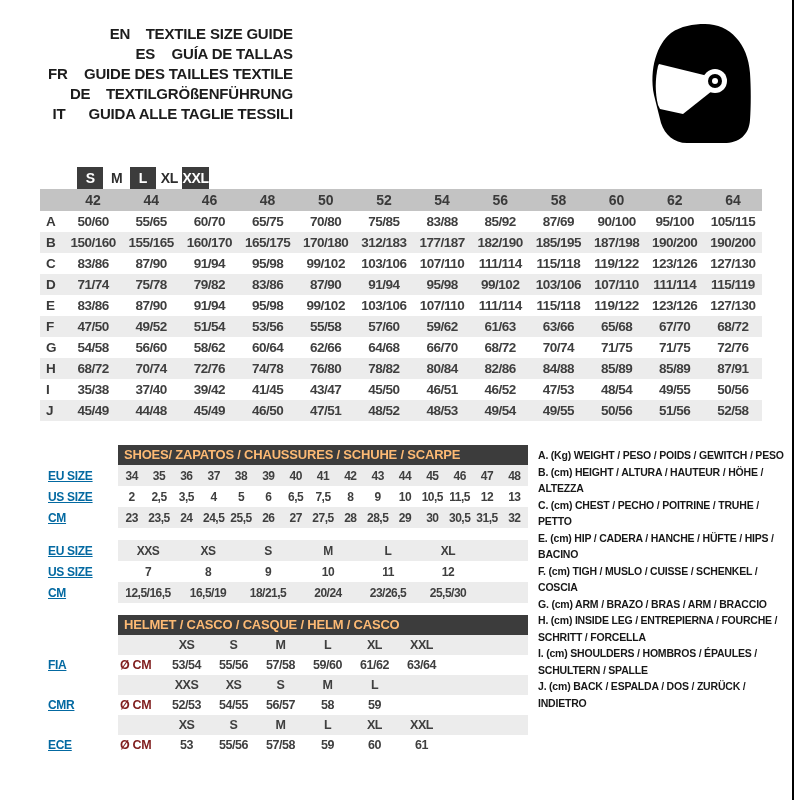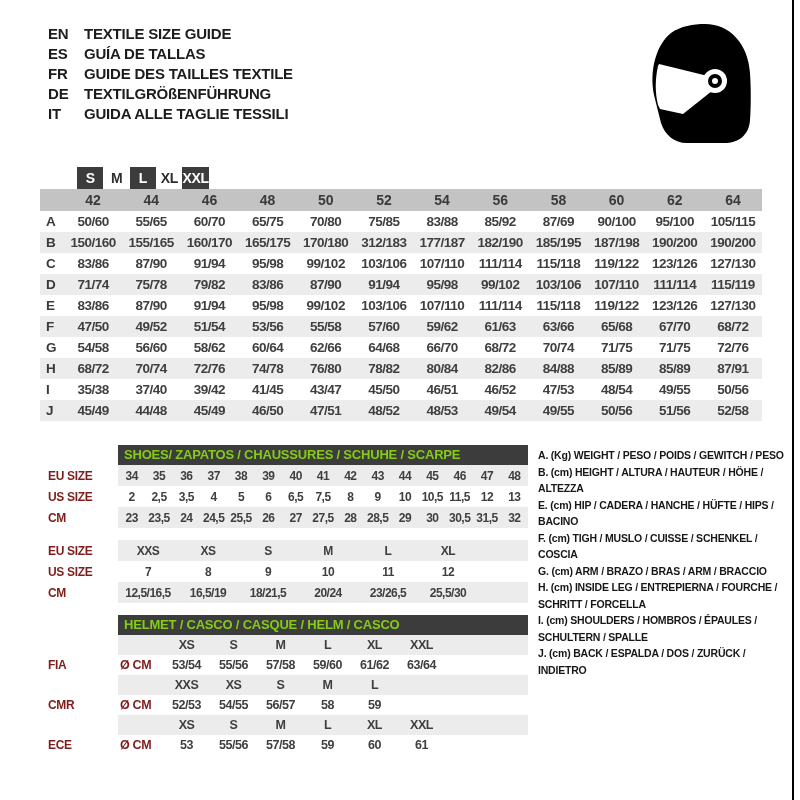--- a/index.html
+++ b/index.html
@@ -2,21 +2,21 @@
 <html style="--dark: #3c3c3c; --band: #c3c3c3; --stripe: #ececec; --text: #3a3a3a; --icon: #000000;"><head>
 <meta charset="utf-8">
 <style>
   html,body{margin:0;padding:0;background:#fff;}
   .page{position:relative;width:800px;height:800px;background:#fff;overflow:hidden;
         font-family:"Liberation Sans","DejaVu Sans",sans-serif;color:var(--text,#3a3a3a);}
   .vline{position:absolute;left:792px;top:0;width:2px;height:800px;background:#000;}
 
   
   .header{position:absolute;left:48px;top:24px;}
-  .lang{display:flex;font-weight:700;font-size:15px;line-height:20px;color:#1c1c1c;letter-spacing:-0.2px;}
+  .lang{display:flex;font-weight:700;font-size:15px;line-height:20px;color:#1c1c1c;letter-spacing:-0.2px;justify-content:flex-end;}
   .code{width:36px;}
   .helmet-ic{position:absolute;left:648px;top:20px;width:110px;height:128px;}
 
   
   .main-table{position:absolute;left:40px;top:167px;width:722px;}
   .tline{display:flex;}
   .rlabel{width:24px;flex:0 0 24px;display:flex;align-items:center;padding-left:6px;box-sizing:border-box;
           font-weight:700;font-size:13.5px;}
   .rvals{flex:1;display:grid;grid-template-columns:repeat(12,1fr);}
   .sg-wrap{height:22px;}
@@ -36,26 +36,26 @@
   .trow:nth-child(even){background:var(--stripe,#ececec);}
   .tcell{display:flex;align-items:center;justify-content:center;
          font-weight:700;font-size:13.5px;letter-spacing:-0.5px;color:#3f3f3f;}
 
   
   .lower{position:absolute;left:40px;top:445px;width:752px;display:flex;align-items:flex-start;}
   .lower-left{width:490px;flex:0 0 490px;}
   .sub-table{margin-bottom:12px;}
   .sub-title-row{display:flex;height:20px;}
   .sub-spacer{width:78px;flex:0 0 78px;}
-  .sub-title{width:410px;height:20px;background:var(--dark,#3c3c3c);color:#84cc16;
+  .sub-title{width:410px;height:20px;background:var(--dark,#3c3c3c);color:#fdba74;
              font-weight:700;font-size:13px;line-height:20px;padding-left:6px;box-sizing:border-box;
              letter-spacing:-0.2px;white-space:nowrap;}
   .srow{display:flex;height:21px;}
   .slabel{width:78px;flex:0 0 78px;display:flex;align-items:center;padding-left:8px;box-sizing:border-box;
-          font-weight:700;font-size:12px;color:#7f1d1d;letter-spacing:-0.3px;}
+          font-weight:700;font-size:12px;color:#0369a1;letter-spacing:-0.3px;text-decoration:underline;}
   .sband{width:410px;flex:0 0 410px;display:grid;}
   .shoes-rows .srow:nth-child(odd) .sband{background:var(--stripe,#ececec);}
   .gloves-rows .srow:nth-child(odd) .sband{background:var(--stripe,#ececec);}
   .cols15{grid-template-columns:repeat(15,1fr);}
   .cols6{grid-template-columns:repeat(6,60px);}
   .scell{display:flex;align-items:center;justify-content:center;
          font-weight:700;font-size:12px;letter-spacing:-0.5px;color:#3f3f3f;}
   
   .hrow{display:flex;height:20px;}
   .hband{width:410px;flex:0 0 410px;display:flex;}
@@ -556,20 +556,21 @@
           </div>
           </div>
       </div>
 
     </div>
 
     <div class="legend">
 
     <div class="legend-item">A. (Kg) WEIGHT / PESO / POIDS / GEWITCH / PESO</div>
         <div class="legend-item">B. (cm) HEIGHT / ALTURA / HAUTEUR / HÖHE / ALTEZZA</div>
+        <div class="legend-item">C. (cm) CHEST / PECHO / POITRINE / TRUHE / PETTO</div>
         <div class="legend-item">E. (cm) HIP / CADERA / HANCHE / HÜFTE / HIPS / BACINO</div>
         <div class="legend-item">F. (cm) TIGH / MUSLO / CUISSE / SCHENKEL / COSCIA</div>
         <div class="legend-item">G. (cm) ARM / BRAZO / BRAS / ARM / BRACCIO</div>
         <div class="legend-item">H. (cm) INSIDE LEG / ENTREPIERNA / FOURCHE / SCHRITT / FORCELLA</div>
         <div class="legend-item">I. (cm) SHOULDERS / HOMBROS / ÉPAULES / SCHULTERN / SPALLE</div>
         <div class="legend-item">J. (cm) BACK / ESPALDA / DOS / ZURÜCK / INDIETRO</div>
       </div>
   </div>
 </div>
 

